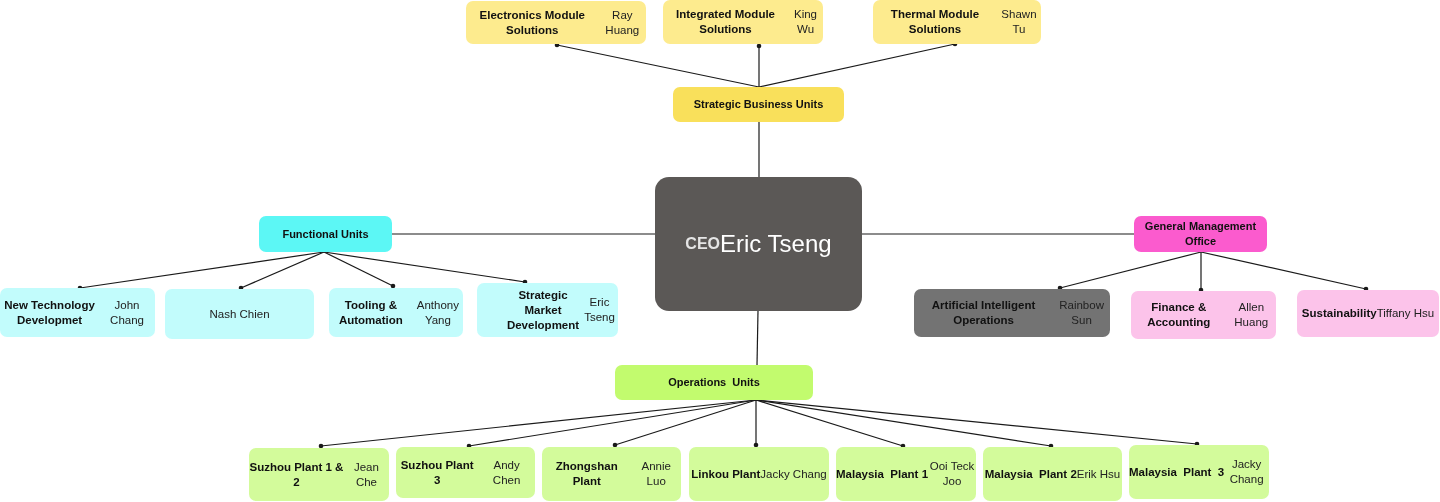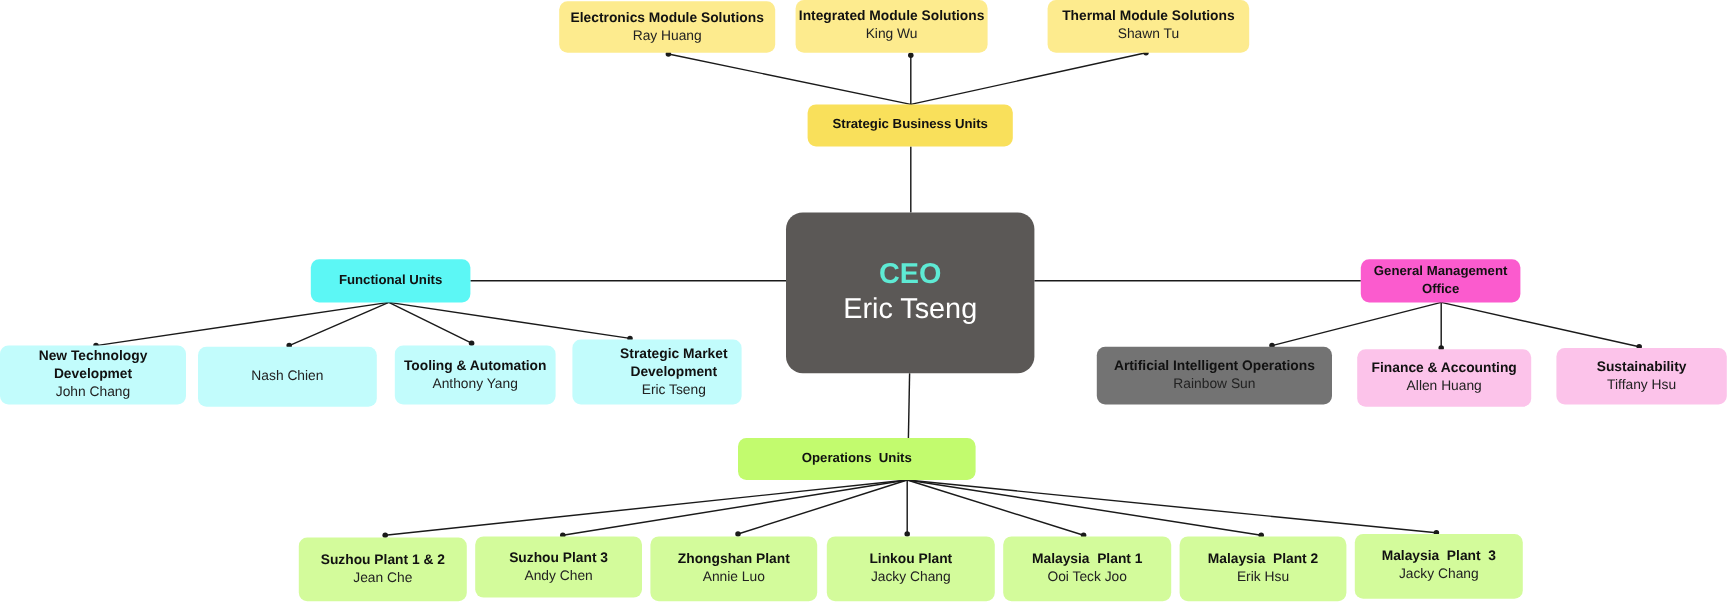--- a/index.html
+++ b/index.html
@@ -1,23 +1,23 @@
 <!DOCTYPE html>
 <html><head>
 <meta charset="utf-8">
 <style>
   html, body { margin:0; padding:0; background:#ffffff; }
   body { width:1440px; height:502px; position:relative; overflow:hidden; font-family:"Liberation Sans", sans-serif; }
   #lines { position:absolute; left:0; top:0; width:1440px; height:502px; }
-  .box { position:absolute; border-radius:7px; display:flex; flex-direction:column; align-items:center; justify-content:center; text-align:center; box-sizing:border-box; color:#111; }
+  .box { position:absolute; border-radius:7px; display:flex; align-items:center; justify-content:center; text-align:center; box-sizing:border-box; color:#111; }
   .box .t { font-weight:bold; font-size:11.5px; line-height:15px; }
   .box .n { font-size:11.5px; line-height:15px; color:#222; }
   .hdr .t { font-size:11px; }
   .ceo { border-radius:14px; color:#fff; }
-  .ceo .t { font-size:24px; line-height:28px; color:#5eead4; }
+  .ceo .t { font-size:16px; line-height:28px; color:#e5e5e5; }
   .ceo .n { font-size:24px; line-height:30px; font-weight:normal; color:#fff; }
 </style>
 </head>
 <body>
 
 <svg id="lines">
     <line x1="759" y1="122" x2="759" y2="177" stroke="#1a1a1a" stroke-width="1.2"></line>
     <line x1="392" y1="234" x2="655" y2="234" stroke="#1a1a1a" stroke-width="1.2"></line>
     <line x1="862" y1="234" x2="1134" y2="234" stroke="#1a1a1a" stroke-width="1.2"></line>
     <line x1="758" y1="311" x2="757" y2="365" stroke="#1a1a1a" stroke-width="1.2"></line>

